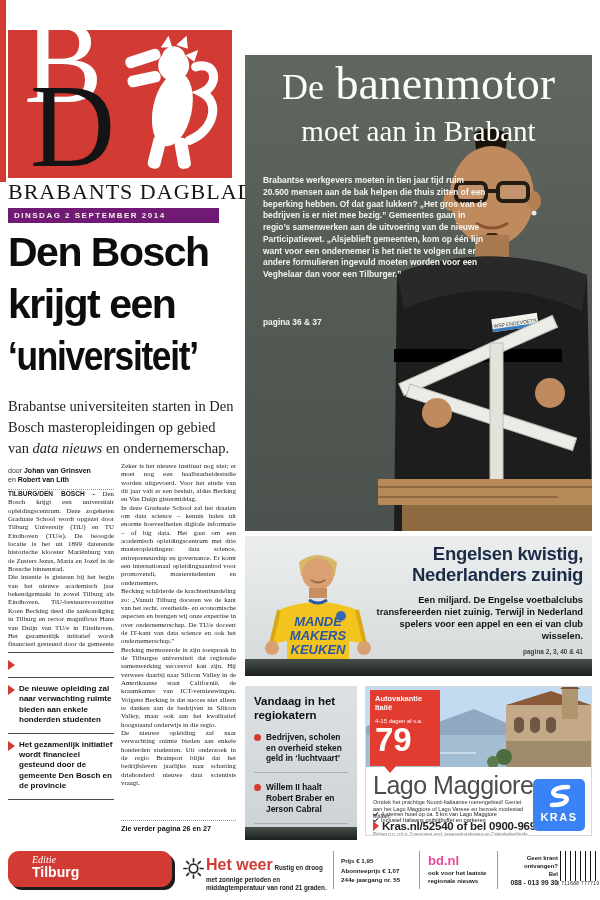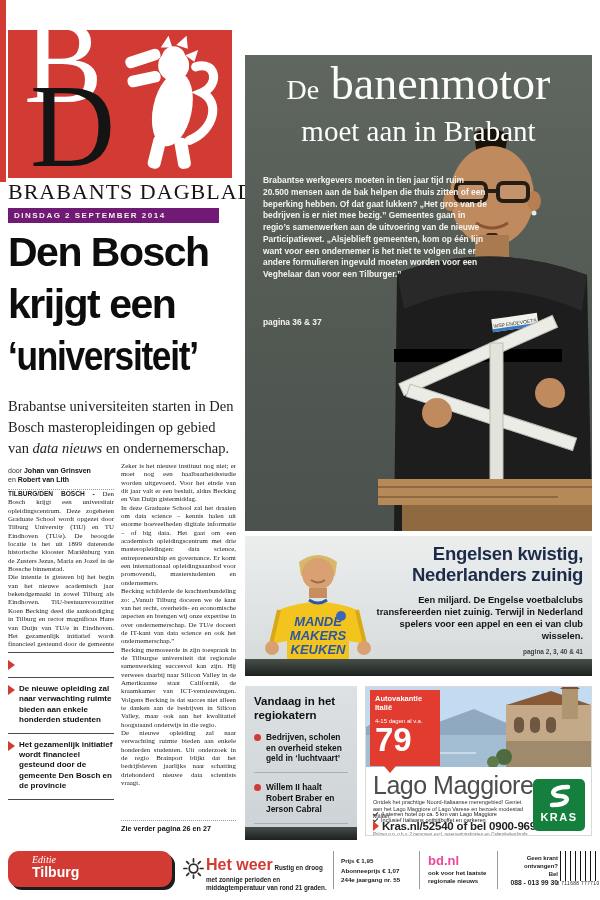--- a/index.html
+++ b/index.html
@@ -13,21 +13,21 @@
   #logo-box { left:8px; top:30px; width:224px; height:148px; background:#d13b33; overflow:hidden; }
   .logo-b { position:absolute; left:16px; top:-26px; font-family:"Liberation Serif", serif; font-size:118px; color:#ffffff; line-height:1; }
   .logo-d { position:absolute; left:22px; top:38px; font-family:"Liberation Serif", serif; font-size:118px; color:#141414; line-height:1; }
   #lion-svg { position:absolute; right:-4px; top:2px; }
   #paper-title { left:8px; top:179px; width:224px; font-family:"Liberation Serif", serif; font-size:22px; letter-spacing:1px; color:#181512; white-space:nowrap; }
   #date-bar { left:8px; top:208px; width:211px; height:15px; background:#701a75; color:#f4efe8; font-size:8px; font-weight:bold; letter-spacing:1.5px; line-height:15px; padding-left:6px; }
 
   
   #banner { left:245px; top:55px; width:347px; height:476px; background:linear-gradient(180deg,#606660 0%,#565c56 40%,#4b514c 100%); overflow:hidden; }
   #banner-h1 { position:absolute; top:6px; left:0; width:100%; text-align:center; color:#fdfdfb; font-family:"Liberation Serif", serif; line-height:1; }
-  #banner-h1 .h-small { font-size:28px; }
+  #banner-h1 .h-small { font-size:36px; }
   #banner-h1 .h-big { font-size:46px; }
   #banner-h2 { position:absolute; top:60px; left:0; width:100%; text-align:center; color:#fdfdfb; font-family:"Liberation Serif", serif; font-size:29px; }
   #banner-intro { position:absolute; left:18px; top:120px; width:224px; color:#f4f4ef; font-size:8.4px; font-weight:bold; line-height:1.4; }
   #banner-pageref { position:absolute; left:18px; top:262px; color:#f4f4ef; font-size:8.4px; font-weight:bold; }
   #banner-photo { position:absolute; right:0; bottom:0; }
 
   
   .lead-hl { left:8px; width:232px; font-size:41px; font-weight:bold; letter-spacing:-1.5px; color:#0d0d0d; line-height:1; }
   #standfirst { left:8px; top:396px; width:230px; font-family:"Liberation Serif", serif; font-size:14.5px; line-height:1.45; color:#1e1e1e; }
   #standfirst em { font-style:italic; }
@@ -74,21 +74,21 @@
   #badge-tip { position:absolute; left:18px; top:79px; width:0; height:0; border-top:7px solid #e23b30; border-left:6px solid transparent; border-right:6px solid transparent; }
   #ad-title { position:absolute; left:7px; top:84px; font-size:25px; color:#4c4c4c; letter-spacing:-0.5px; }
   #ad-body { position:absolute; left:7px; top:112px; width:158px; font-size:5.6px; color:#333; line-height:1.25; }
   .ad-feature { position:absolute; left:7px; width:160px; font-size:5.6px; color:#222; display:flex; gap:3px; }
   .check-icon { width:5px; height:3px; border-left:1.5px solid #333; border-bottom:1.5px solid #333; transform:rotate(-45deg); flex:none; margin-top:1px; }
   #ad-cta { position:absolute; left:7px; top:133px; display:flex; align-items:baseline; gap:3px; }
   .cta-tri { width:0; height:0; border-left:6px solid #e23b30; border-top:5px solid transparent; border-bottom:5px solid transparent; align-self:center; }
   #cta-text { font-size:11.5px; font-weight:bold; color:#222; letter-spacing:-0.2px; }
   #cta-suffix { font-size:5px; color:#555; }
   #ad-fineprint { position:absolute; left:7px; top:145px; font-size:4.6px; color:#777; }
-  #kras-logo { position:absolute; right:6px; top:92px; width:52px; height:52px; background:#15803d; border-radius:5px; text-align:center; padding-top:4px; }
+  #kras-logo { position:absolute; right:6px; top:92px; width:52px; height:52px; background:#3b82f6; border-radius:5px; text-align:center; padding-top:4px; }
   #kras-name { font-size:11px; font-weight:bold; color:#fff; letter-spacing:1.5px; margin-top:-2px; }
 
   
   #edition-box { left:8px; top:851px; width:164px; height:36px; background:#d13b33; color:#fff; padding:3px 0 0 24px; box-shadow:3px 3px 0 #1c1c1c;border-radius:11px; }
   #edition-label { font-family:"Liberation Serif", serif; font-style:italic; font-size:10px; }
   #edition-name { font-size:14px; font-weight:bold; line-height:1.1; }
   #weather-title { color:#d13b33; font-size:16px; font-weight:bold; display:inline; }
   #weather-text { font-size:6.3px; font-weight:bold; color:#222; line-height:1.35; display:inline; }
   #sun-wrap { left:183px; top:858px; }
   #weather-body { left:206px; top:854px; width:125px; font-size:6.3px; font-weight:bold; color:#222; line-height:1.35; }

